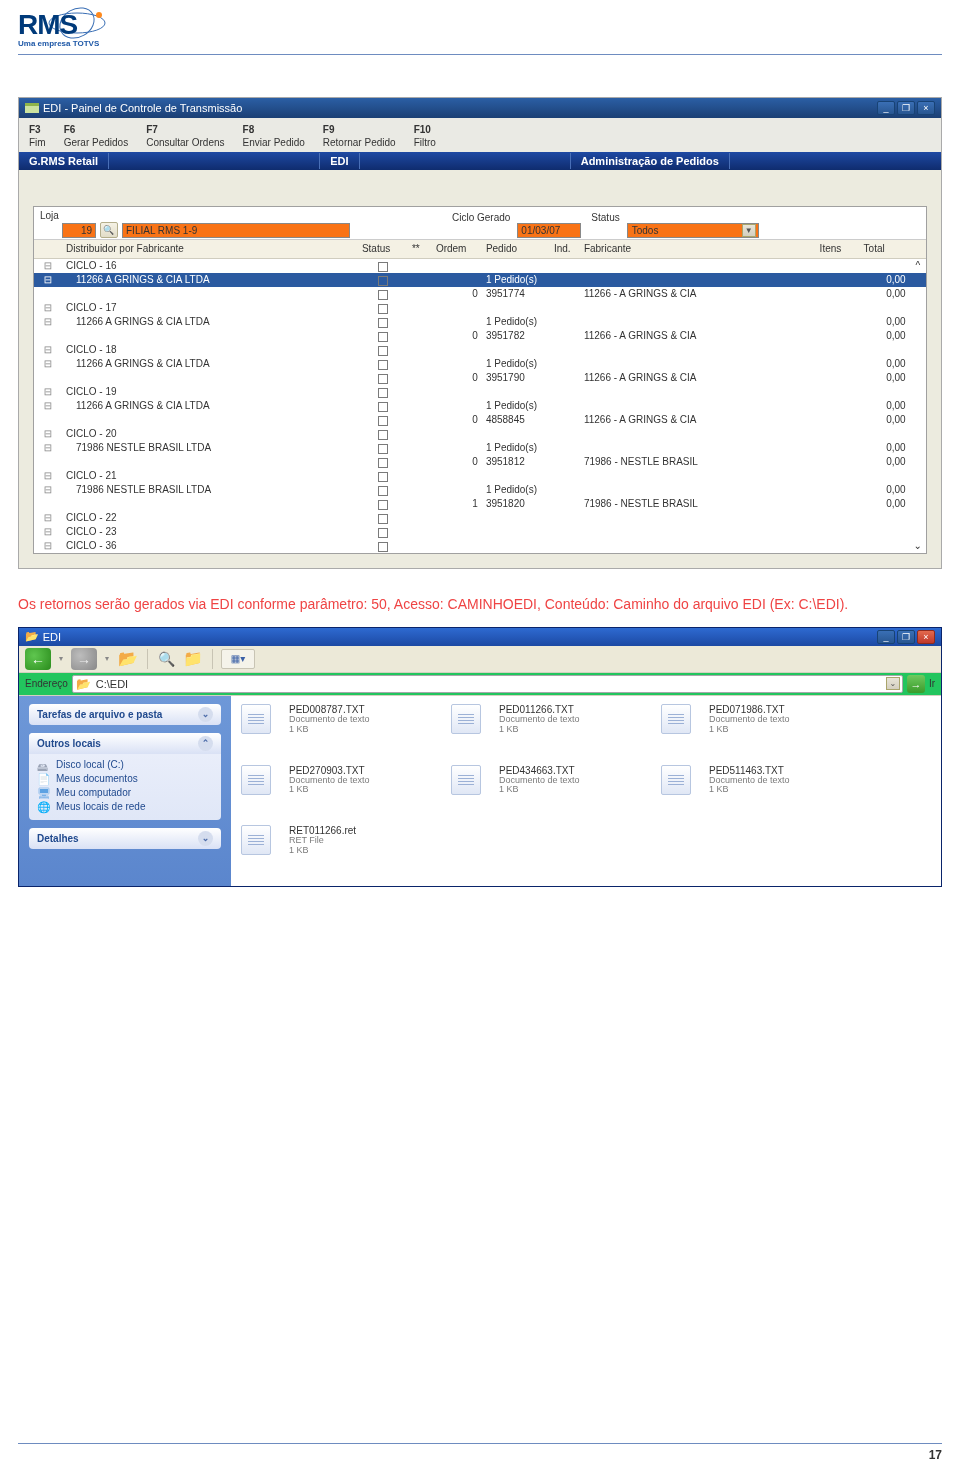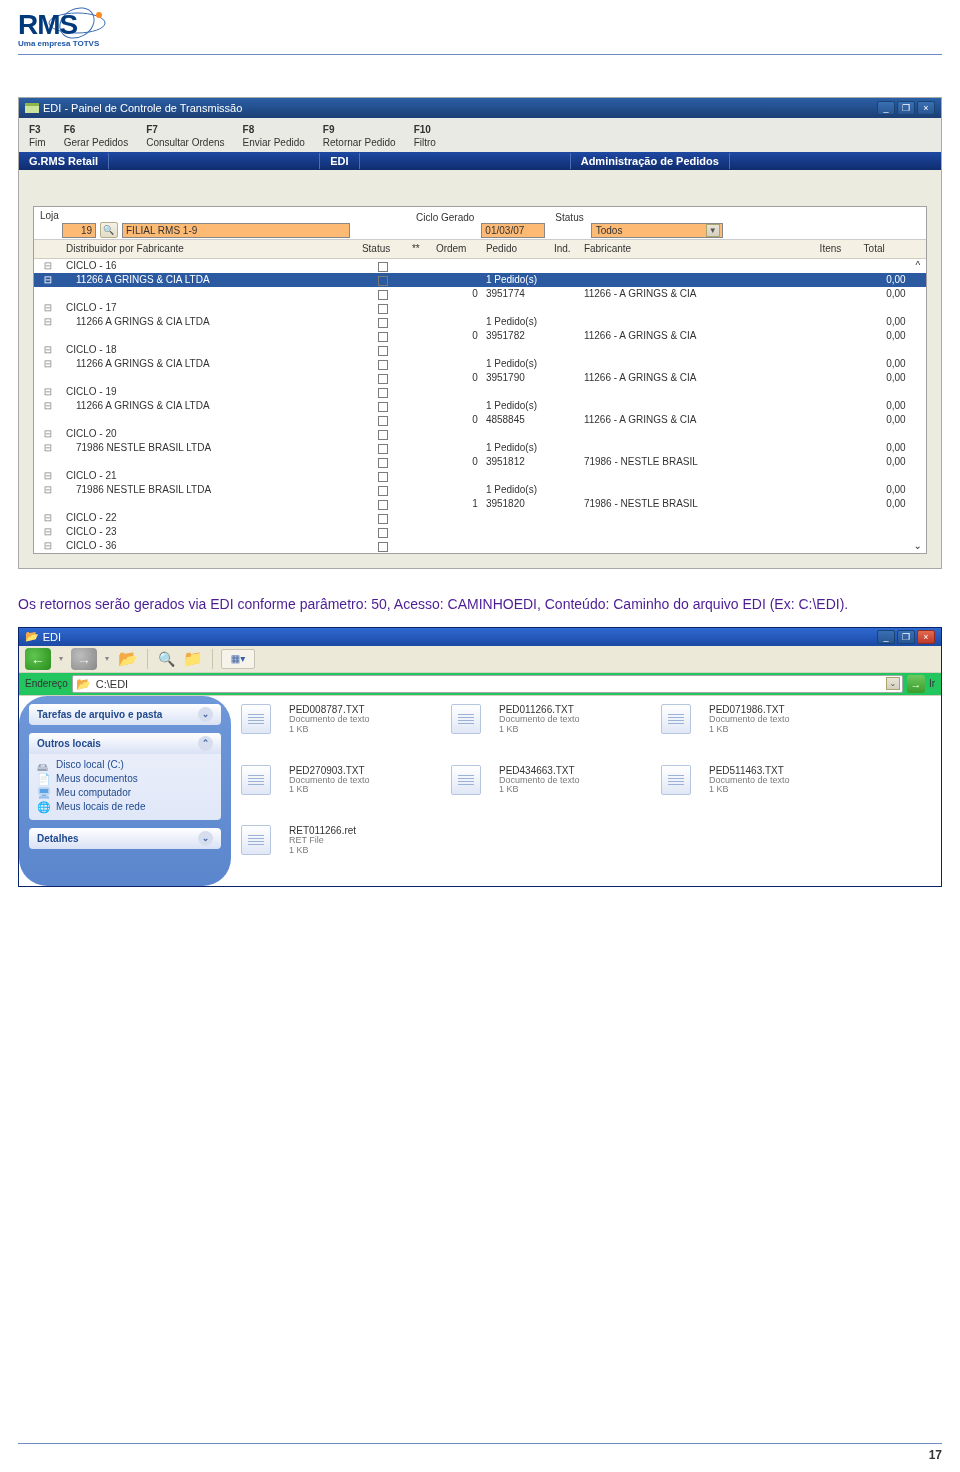--- a/index.html
+++ b/index.html
@@ -21,42 +21,42 @@
   .winbtn { width:18px; height:14px; background:linear-gradient(#3a6fb5,#285691); border:1px solid #184375; border-radius:2px; color:#fff; font-size:9px; display:flex; align-items:center; justify-content:center; }
   .fkeys { background:#eaeae4; padding:4px 8px 2px 8px; display:flex; gap:18px;}
   .fkeys table td{ font-size:10px; padding:0 16px 0 0;}
   .crumb { background:linear-gradient(#1e49a3,#0f2c6e); color:#fff; font-weight:bold; font-size:11px; display:flex; padding:1px 0; }
   .crumb-item { padding:2px 10px; border-right:1px solid #496fb7;}
   .crumb-fill { flex:1 1 120px; border-right:1px solid #496fb7;}
   .panel-body { background:#ecebdf; padding:36px 14px 14px 14px; }
   .grid-wrap { background:#fff; border:1px solid #a0a0a0; font-size:10px; }
   .topbar { display:flex; align-items:center; padding:3px 6px 1px 6px; gap:4px;}
   .lbl { font-size:10px; }
-  .field { border:1px solid #888; background:#fdba74; font-size:10px; padding:1px 3px; }
+  .field { border:1px solid #888; background:#f97316; font-size:10px; padding:1px 3px; }
   .loja-num { width:34px; text-align:right;}
   .loja-name { width:228px;}
   .ciclo-field { width:64px;}
   .status-sel { width:132px; display:flex; align-items:center; padding:0 2px 0 4px;}
   .sel-arrow { margin-left:auto; width:14px; height:13px; background:linear-gradient(#e8e4d7,#d4cfc0); border:1px solid #aaa56b; display:inline-flex; align-items:center; justify-content:center; font-size:8px; color:#555;}
   .iconbtn { width:18px; height:16px; background:linear-gradient(#f5f2e5,#e2ddc8); border:1px solid #b4ae8c; border-radius:2px; display:inline-flex; align-items:center; justify-content:center; font-size:9px; color:#555;}
   .spacer { width:58px;}
   table.data { width:100%; border-collapse:collapse; font-size:10px; border-top:1px solid #ccc;}
   table.data th { background:#f4f1e4; font-weight:normal; border-bottom:1px solid #d0cdbf; padding:2px 4px; font-size:10px; text-align:left;}
   table.data td { padding:0 4px; height:14px; white-space:nowrap; overflow:hidden;}
   .tree { width:28px; text-align:center; color:#888;}
   .chk { width:20px; text-align:center; }
   .chkbox { width:10px; height:10px; border:1px solid #7a7a7a; display:inline-block; vertical-align:middle;}
   .num { text-align:right;}
   .sel-row td { background:#2b5aa0; color:#fff;}
   table.data tr { border-bottom:0; height:14px; line-height:14px;}
   .lite td { border-bottom:0;}
   .arrow-col {width:15px;text-align:center;}
 
   
-  .para { font-size:14px; color:#4c1d95; margin:26px 0 12px 0; line-height:1.4; }
+  .para { font-size:14px; color:#ef4444; margin:26px 0 12px 0; line-height:1.4; }
 
   
   .explorer { border:1px solid #0a246a; margin-top:4px;}
   .e-title { background:linear-gradient(#2e6ad1,#1c49a3); color:#fff; font-size:11px; padding:2px 6px; display:flex; align-items:center;}
   .e-title .winbtns .winbtn.close{ background:linear-gradient(#e36a4e,#c0392b); border-color:#8e2a1e;}
   .e-menu { background:#ece9d8; font-size:10px; padding:2px 6px; border-bottom:1px solid #d4d0c0; display:flex; gap:12px; position:relative;}
   .e-flag { position:absolute; right:4px; top:0; width:34px; height:18px; display:flex; align-items:center; justify-content:center;}
   .e-flag span { font-size:16px; background:linear-gradient(#f30,#f90,#3c3,#06f); -webkit-background-clip:text; color:transparent; font-weight:bold;}
   .e-tool { background:#ece9d8; border-bottom:1px solid #d4d0c0; padding:2px 6px; display:flex; align-items:center; gap:4px;}
   .nav-btn { width:26px; height:22px; border-radius:4px; display:inline-flex; align-items:center; justify-content:center; color:#fff; font-size:14px;}
@@ -67,21 +67,21 @@
   .tool-ico { width:22px; height:20px; display:inline-flex; align-items:center; justify-content:center;}
   .folder-ico { color:#e4a845; font-size:16px;}
   .search-ico { color:#6782b0; font-size:14px;}
   .view-ico { width:34px; height:20px; border:1px solid #c8c4b4; border-radius:2px; background:#f5f3ea; display:inline-flex; align-items:center; justify-content:center; gap:2px; font-size:10px; color:#3a5fa6;}
   .e-addr { background:#22c55e; border-bottom:1px solid #d4d0c0; padding:2px 6px; display:flex; align-items:center; gap:4px;}
   .addr-field { flex:1; display:flex; align-items:center; background:#fff; border:1px solid #a7a6aa; border-radius:2px; padding:0 2px; height:18px;}
   .addr-folder { color:#f3c04a; font-size:12px; margin:0 4px 0 2px;}
   .go-btn { width:18px; height:18px; border-radius:3px; background:linear-gradient(#6fc95f,#3a9b2a); color:#fff; display:inline-flex; align-items:center; justify-content:center; font-size:11px;}
   .ir { font-size:10px; color:#333;}
   .e-body { display:flex; background:#fff; height:190px;}
-  .e-side { width:212px; background:linear-gradient(#6e98d8,#5b86cd); padding:8px 10px; display:flex; flex-direction:column; gap:8px;border-radius:28px;}
+  .e-side { width:212px; background:linear-gradient(#6e98d8,#5b86cd); padding:8px 10px; display:flex; flex-direction:column; gap:8px;}
   .task { background:linear-gradient(#ecf0fb,#e0e7f7); border-radius:4px; overflow:hidden;}
   .task-h { background:linear-gradient(#fff,#d9e1f5); padding:3px 8px; font-weight:bold; color:#214a8e; font-size:10px; display:flex; align-items:center;}
   .task-exp { margin-left:auto; width:15px; height:15px; border-radius:50%; background:#d5ddee; color:#4a6aa8; font-size:9px; display:inline-flex; align-items:center; justify-content:center;}
   .task-body { padding:4px 8px 6px 8px;}
   .task-item { display:flex; align-items:center; gap:5px; color:#214a8e; font-size:10px; padding:1px 0;}
   .ti-ico { width:14px; height:12px; display:inline-block; font-size:11px;}
   .drv { color:#9aa3b5;} .doc { color:#f0c553;} .comp{color:#5da2e3;} .net{color:#4e9fe4;}
   .files { flex:1; padding:8px 10px; display:flex; flex-wrap:wrap; align-content:flex-start; gap:30px 10px;}
   .file { display:flex; width:200px; gap:18px; align-items:flex-start;}
   .file-ico { width:30px; height:30px; border:1px solid #b7c6e0; background:linear-gradient(#fff,#e0e7f5); border-radius:2px; display:flex; flex-direction:column; justify-content:center; align-items:center; font-size:6px; color:#8ba0c7;}
@@ -160,21 +160,21 @@
       <div class="grid-wrap" style="position:relative;">
         <div class="topbar">
           <span class="lbl">Loja</span>
         </div>
         <div class="topbar" style="padding-top:0;">
           <span style="width:18px"></span>
           <span class="field loja-num">19</span>
           <span class="iconbtn">🔍</span>
           <span class="field loja-name">FILIAL RMS 1-9</span>
           <span class="spacer"></span>
-          <span style="display:flex;flex-direction:column;margin-right:3px;">
+          <span style="display:flex;flex-direction:column;margin-right:3px;margin-left:36px;">
               <span class="lbl" style="position:relative;top:-13px;">Ciclo Gerado</span>
             </span>
           <span class="field ciclo-field">01/03/07</span>
           <span style="display:flex;flex-direction:column;margin-left:6px;margin-right:3px;">
               <span class="lbl" style="position:relative;top:-13px;">Status</span>
             </span>
           <span class="field status-sel">
             <span>Todos</span>
             <span class="sel-arrow">▼</span>
           </span>

